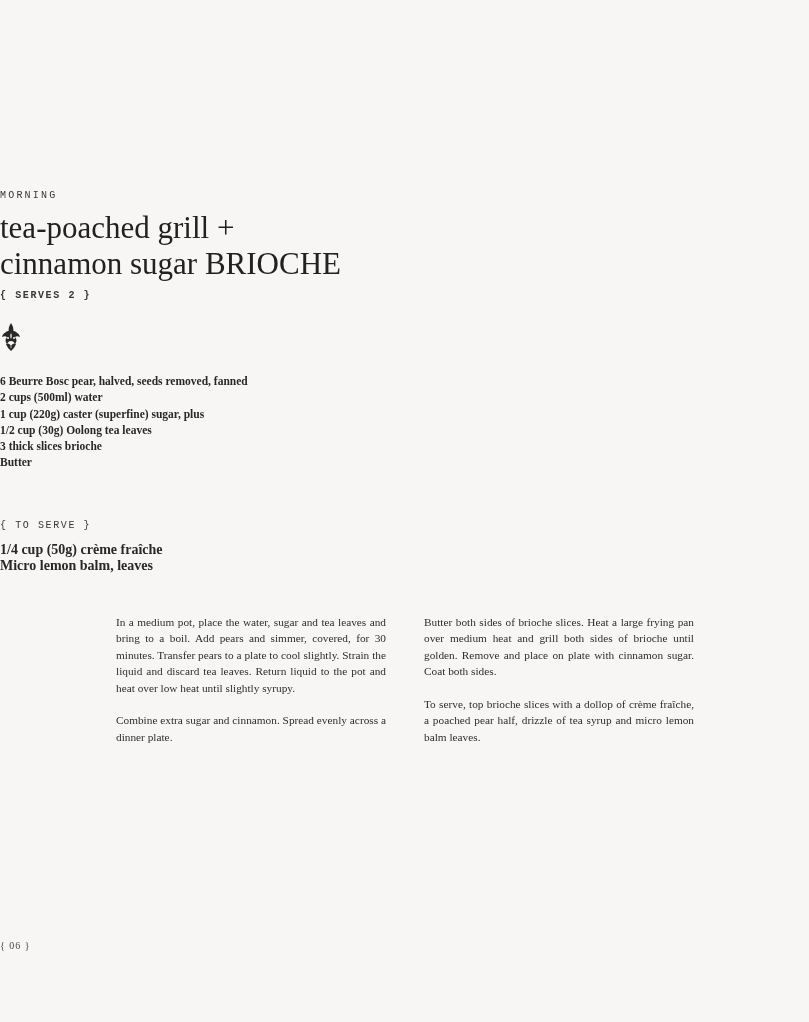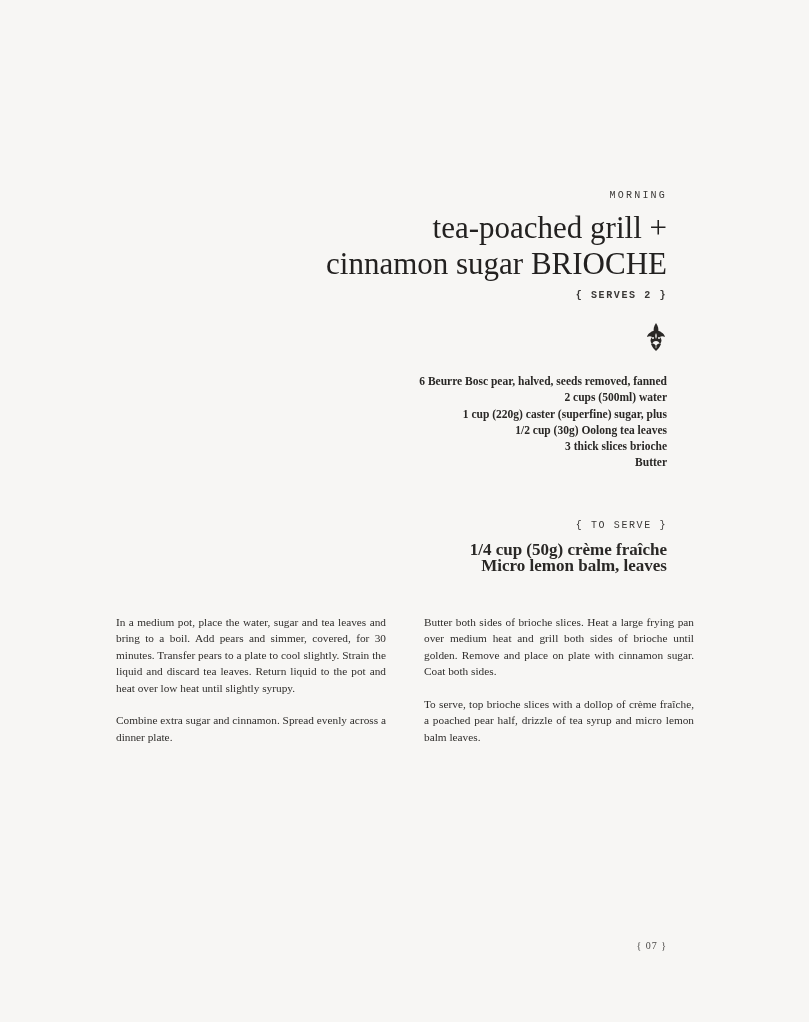--- a/index.html
+++ b/index.html
@@ -4,21 +4,21 @@
 <style>
   html, body { margin: 0; padding: 0; }
   body {
     width: 809px; height: 1022px;
     background: #f7f6f4;
     color: #2a2826;
     position: relative;
     overflow: hidden;
     font-family: "Liberation Serif", "DejaVu Serif", serif;
   }
-  .center { position: absolute; left: 8px; width: 659px; text-align: right; }
+  .center { position: absolute; left: 0; width: 659px; text-align: left; }
   .kicker {
     top: 190px;
     font-family: "Liberation Mono", "DejaVu Sans Mono", monospace;
     font-size: 10px; letter-spacing: 2.2px; color: #3a3836;
   }
   .title {
     top: 210px;
     font-size: 31px; line-height: 36px; color: #232120;
     font-weight: normal;
     margin: 0;
@@ -35,21 +35,21 @@
     font-size: 11.5px; line-height: 16.3px; font-weight: bold; color: #2a2826;
     list-style: none; padding: 0; margin: 0;
   }
   .toserve {
     top: 520px;
     font-family: "Liberation Mono", "DejaVu Sans Mono", monospace;
     font-size: 10px; letter-spacing: 1.6px; color: #3a3836;
   }
   .serve-items {
     top: 542px;
-    font-size: 17px; line-height: 16.3px; font-weight: bold; color: #2a2826;
+    font-size: 14px; line-height: 16.3px; font-weight: bold; color: #2a2826;
     list-style: none; padding: 0; margin: 0;
   }
   .col {
     position: absolute; top: 614px; width: 270px;
     font-size: 11.3px; line-height: 16.4px; color: #2f2d2b;
     text-align: justify;
   }
   .col p { margin: 0 0 16.4px 0; }
   .col-left { left: 116px; }
   .col-right { left: 424px; }
@@ -105,13 +105,13 @@
 <div class="col col-left">
   <p>In a medium pot, place the water, sugar and tea leaves and bring to a boil. Add pears and simmer, covered, for 30 minutes. Transfer pears to a plate to cool slightly. Strain the liquid and discard tea leaves. Return liquid to the pot and heat over low heat until slightly syrupy.</p>
   <p>Combine extra sugar and cinnamon. Spread evenly across a dinner plate.</p>
 </div>
 
 <div class="col col-right">
   <p>Butter both sides of brioche slices. Heat a large frying pan over medium heat and grill both sides of brioche until golden. Remove and place on plate with cinnamon sugar. Coat both sides.</p>
   <p>To serve, top brioche slices with a dollop of crème fraîche, a poached pear half, drizzle of tea syrup and micro lemon balm leaves.</p>
 </div>
 
-<div class="center pageno">{ 07 }</div>
+<div class="center pageno">{ 06 }</div>
 
 </body></html>

